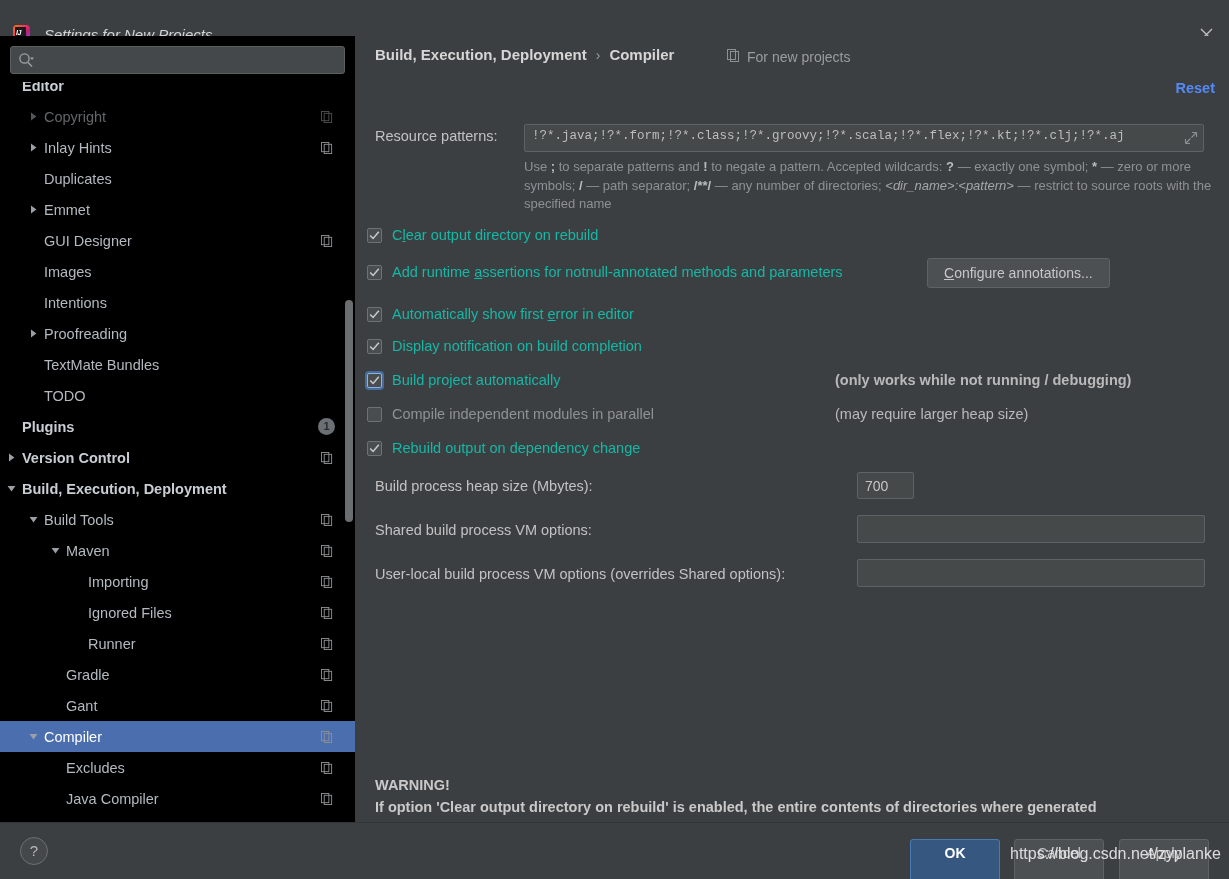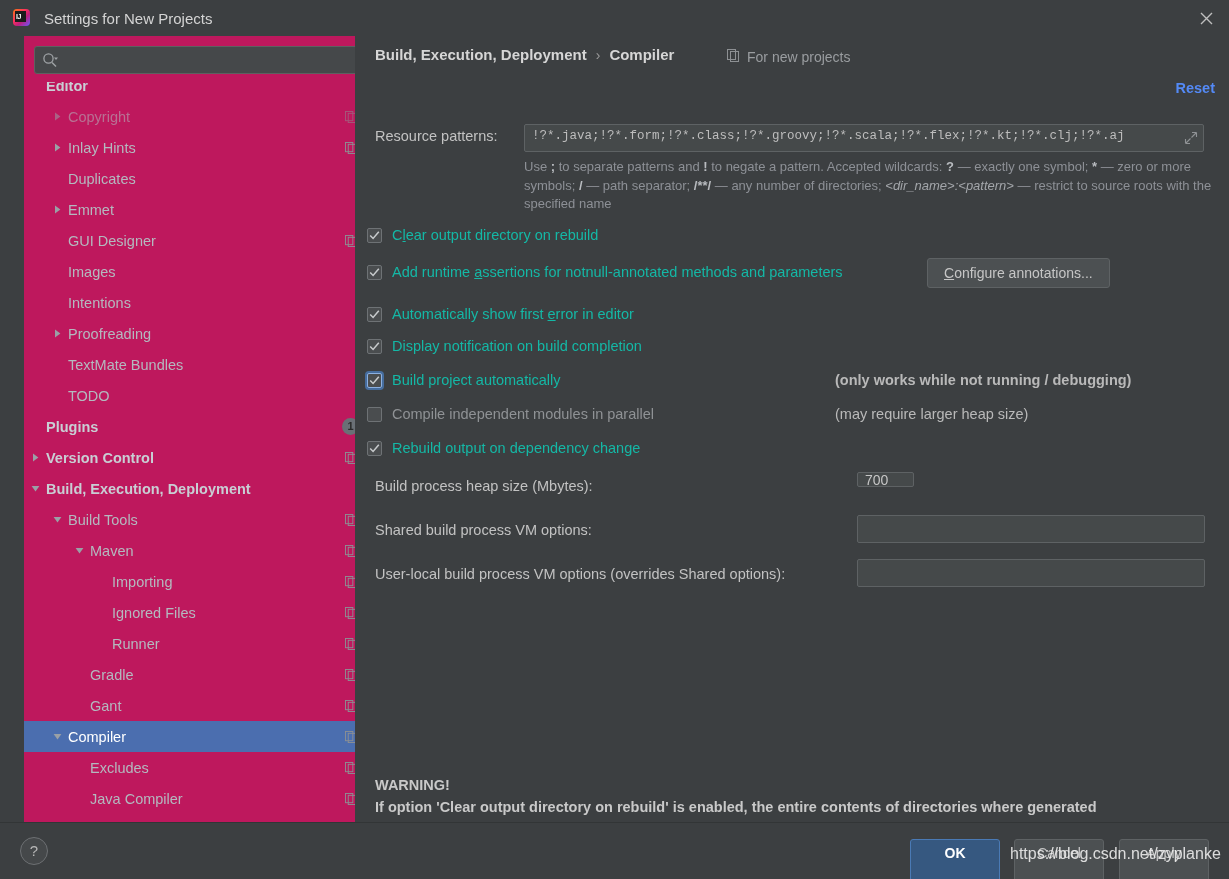--- a/index.html
+++ b/index.html
@@ -7,23 +7,23 @@
     width: 1229px; height: 879px;
     background: #3c3f41;
     font-family: "Liberation Sans", sans-serif;
     overflow: hidden;
     color: #bbbbbb;
   }
   #app { position: relative; width: 1229px; height: 879px; background: #3c3f41; }
 
   
   .titlebar {
-    position: absolute; left: 0; top: 0; width: 1229px; height: 36px;
+    position: absolute; left: 0; top: 16px; width: 1229px; height: 36px;
     background: #3c3f41;
-    display: flex; align-items: center;
+    display: flex; align-items: center; font-style: italic;
   }
   .app-logo { width: 20px; height: 20px; margin-left: 12px; position: relative; flex: none; }
   .app-logo .sq {
     position: absolute; left: 1px; top: 1px; width: 17px; height: 17px;
     border-radius: 4px;
     background: linear-gradient(135deg,#f97a12 0%,#fe315d 38%,#be1e7c 62%,#6b57ff 100%);
   }
   .app-logo .inner {
     position: absolute; left: 3px; top: 3px; width: 11px; height: 11px;
     background: #1b1b1b;
@@ -39,23 +39,22 @@
   }
   .close-btn {
     position: absolute; right: 0; top: 0; width: 46px; height: 36px;
     display: flex; align-items: center; justify-content: center; cursor: default;
   }
   .close-btn svg { display: block; }
 
   
   .sidebar {
     position: absolute; left: 0; top: 36px; width: 355px; height: 786px;
-    background: #be185d;
+    background: #000000;
     overflow: hidden;
-    margin-left: 24px;
   }
   .search-wrap { padding: 10px 10px 8px 10px; }
   .search-box {
     position: relative; height: 28px; background: #45484a;
     border: 1px solid #5e6060; border-radius: 3px;
   }
   .search-icon { position: absolute; left: 7px; top: 5px; }
   .search-input {
     position: absolute; left: 30px; top: 0; right: 4px; height: 26px;
     background: transparent; border: none; outline: none;
@@ -510,21 +509,21 @@
           <span class="cb-label"><span>Rebuild output on dependency change</span></span>
         </div>
       </div>
 
     <div class="btn-cfg"><span class="mn">C</span><span>onfigure annotations...</span></div>
 
     <div class="note" style="left:480px; top:336px;font-weight:bold;">(only works while not running / debugging)</div>
     <div class="note" style="left:480px; top:370px;">(may require larger heap size)</div>
 
     <div class="fld-label" style="top:442px;">Build process heap size (Mbytes):</div>
-    <input class="txt-field" style="left: 502px; top: 436px; width: 57px; height: 15px;" value="700">
+    <input class="txt-field" style="left: 502px; top: 436px; width: 57px; height: 27px;" value="700">
 
     <div class="fld-label" style="top:486px;">Shared build process VM options:</div>
     <input class="txt-field" style="left: 502px; top: 479px; width: 348px; height: 28px;" value="">
 
     <div class="fld-label" style="top:530px;">User-local build process VM options (overrides Shared options):</div>
     <input class="txt-field" style="left: 502px; top: 523px; width: 348px; height: 28px;" value="">
 
     <div class="warn">
       <div>WARNING!</div>
       <div>If option 'Clear output directory on rebuild' is enabled, the entire contents of directories where generated</div>

